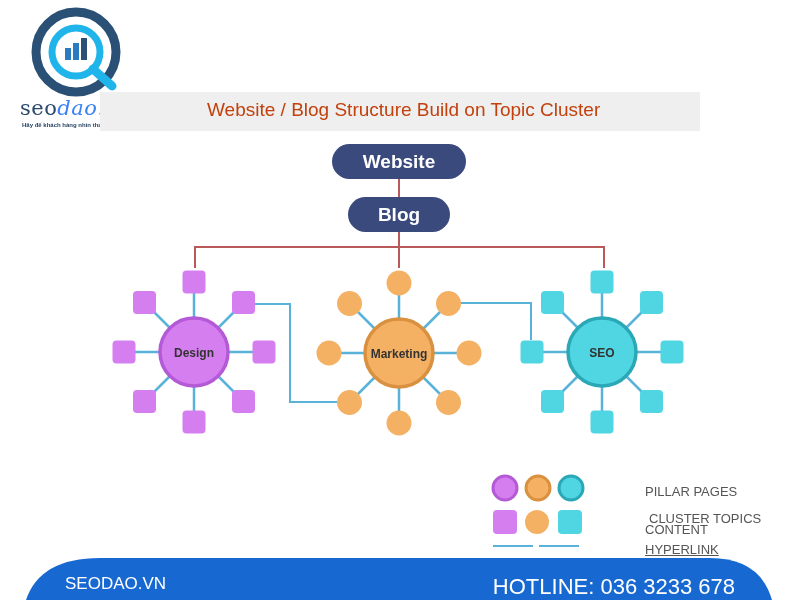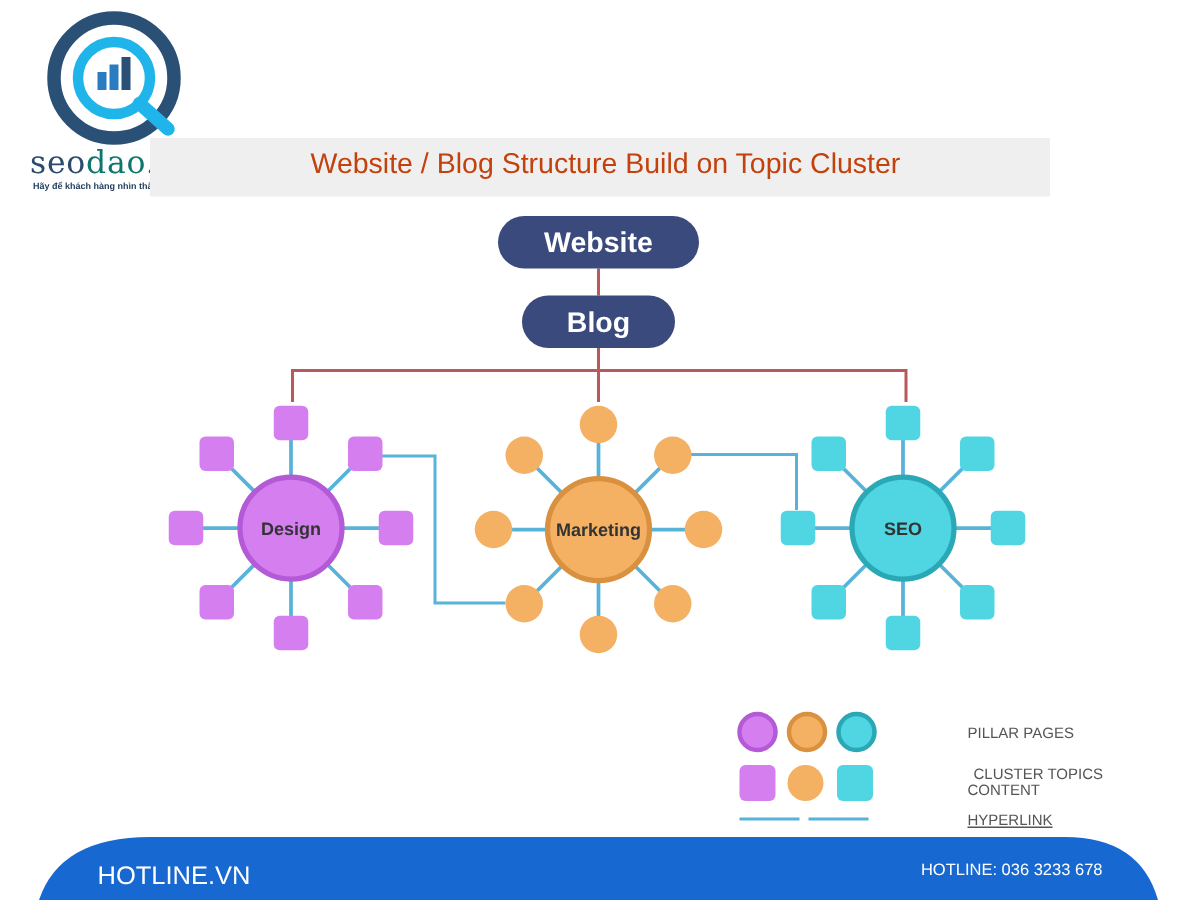--- a/index.html
+++ b/index.html
@@ -1,27 +1,27 @@
 <!DOCTYPE html>
 <html><head>
 <meta charset="utf-8">
 <style>
   html, body { margin:0; padding:0; }
   body { width:800px; height:600px; background:#ffffff; position:relative; overflow:hidden; font-family:"Liberation Sans", sans-serif; }
   .logo { position:absolute; left:14px; top:6px; width:135px; height:130px; }
   .logo-text { position:absolute; left:20px; top:96px; font-family:"DejaVu Serif", serif; font-size:21px; color:#2b4a6e; letter-spacing:0.5px; }
-  .logo-text .accent { color:#0f766e; }
+  .logo-text .accent { color:#3b82f6;font-style:italic; }
   .logo-tag { position:absolute; left:22px; top:122px; font-size:6px; color:#1f3b5c; font-weight:bold; }
   .title-bar { position:absolute; left:100px; top:92px; width:600px; height:39px; background:#efefef; }
   .title-text { position:absolute; left:207px; top:99px; font-size:19px; color:#c2410c; }
   svg.diagram { position:absolute; left:0; top:0; }
   .node-label { font-family:"Liberation Sans", sans-serif; font-weight:bold; }
   .footer-left { position:absolute; left:65px; top:574px; color:#ffffff; font-size:17px; }
-  .footer-right { position:absolute; right:65px; top:574px; color:#ffffff; font-size:11px;text-align:right; }
-  .legend-label { position:absolute; font-size:10px; color:#555;padding-left:48px; }
+  .footer-right { position:absolute; right:65px; top:574px; color:#ffffff; font-size:22px;text-align:right; }
+  .legend-label { position:absolute; font-size:13px; color:#555;padding-left:48px; }
 </style>
 </head>
 <body>
 
 <svg class="logo" viewBox="0 0 135 130">
   <circle cx="62" cy="46" r="40" fill="none" stroke="#2b5076" stroke-width="9"></circle>
   <circle cx="62" cy="46" r="24" fill="none" stroke="#1fb5ea" stroke-width="7"></circle>
   <line x1="79" y1="63" x2="98" y2="80" stroke="#1fb5ea" stroke-width="9" stroke-linecap="round"></line>
   <rect x="51" y="42" width="6" height="12" fill="#2a7cc0"></rect>
   <rect x="59" y="37" width="6" height="17" fill="#2a7cc0"></rect>
@@ -128,14 +128,14 @@
   </g>
 
   <path d="M 26 600 Q 40 558 100 558 L 710 558 Q 760 558 772 600 Z" fill="#1769d1"></path>
 </svg>
 
 <div class="legend-label" style="left:597px;top:484px;">PILLAR PAGES</div>
 <div class="legend-label" style="left:601px;top:511px;">CLUSTER TOPICS</div>
 <div class="legend-label" style="left:597px;top:522px;">CONTENT</div>
 <div class="legend-label" style="left:597px;top:542px;text-decoration:underline;">HYPERLINK</div>
 
-<div class="footer-left">HOTLINE.VN</div>
+<div class="footer-left">SEODAO.VN</div>
 <div class="footer-right">HOTLINE: 036 3233 678</div>
 
 </body></html>

